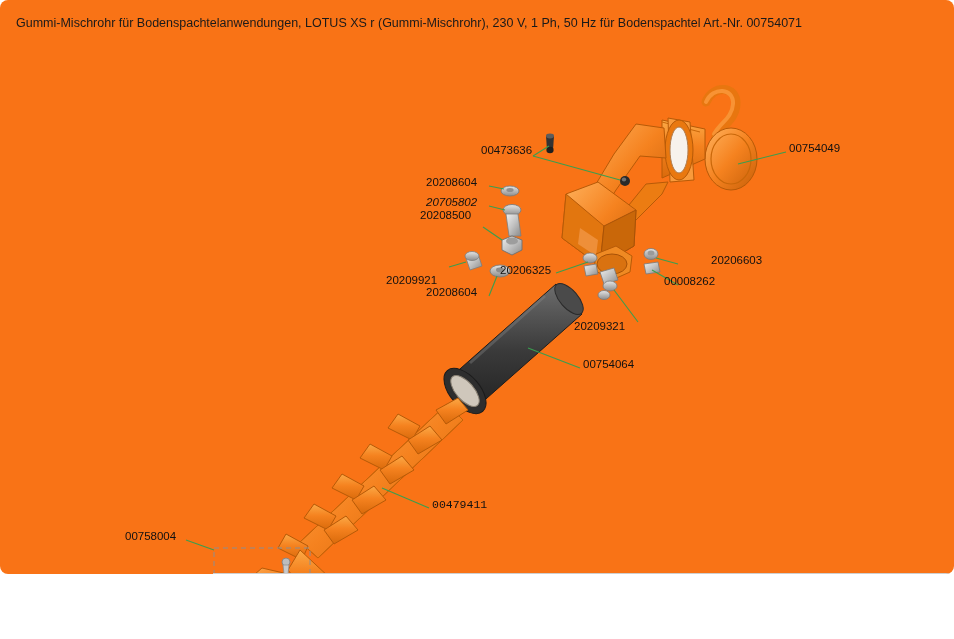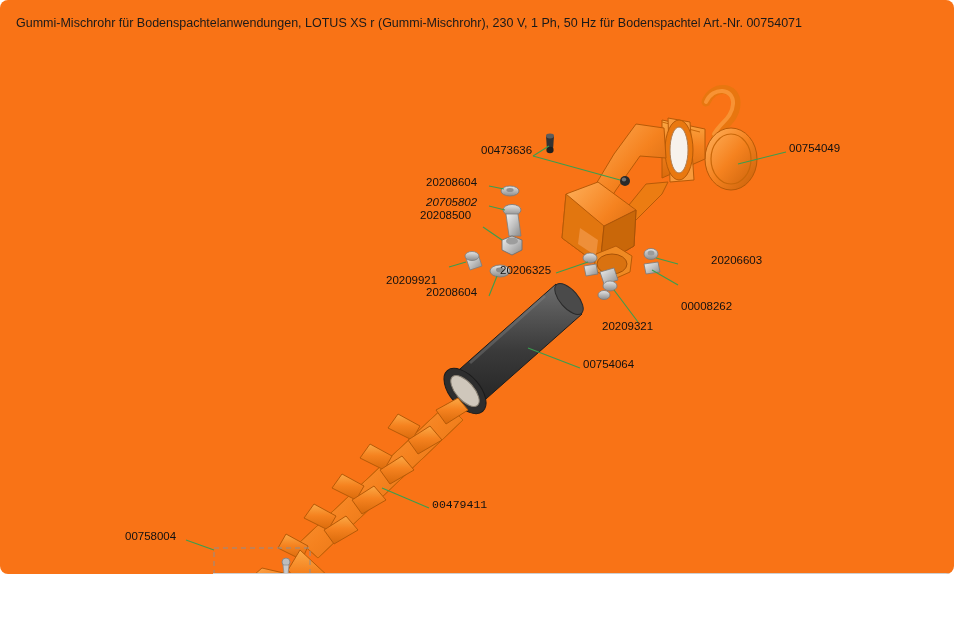--- a/index.html
+++ b/index.html
@@ -247,22 +247,22 @@
 
     <div class="callout-label" style="left:481px; top:86px;">00473636</div>
     <div class="callout-label" style="left:789px; top:84px;">00754049</div>
     <div class="callout-label" style="left:426px; top:118px;">20208604</div>
     <div class="callout-label" style="left:426px; top:138px;font-style:italic;">20705802</div>
     <div class="callout-label" style="left:420px; top:151px;">20208500</div>
     <div class="callout-label" style="left:386px; top:216px;">20209921</div>
     <div class="callout-label" style="left:500px; top:206px;text-align:center;">20206325</div>
     <div class="callout-label" style="left:426px; top:228px;">20208604</div>
     <div class="callout-label" style="left:711px; top:196px;">20206603</div>
-    <div class="callout-label" style="left:681px; top:217px;margin-top:25px;">00008262</div>
-    <div class="callout-label" style="left:602px; top:262px;text-align:right;">20209321</div>
+    <div class="callout-label" style="left:664px; top:217px;">00008262</div>
+    <div class="callout-label" style="left:574px; top:262px;text-align:right;">20209321</div>
     <div class="callout-label" style="left:583px; top:300px;">00754064</div>
     <div class="callout-label" style="left:432px; top:440px;font-family:Liberation Mono, monospace;">00479411</div>
     <div class="callout-label" style="left:125px; top:472px;">00758004</div>
     <div class="callout-label" style="left:139px; top:525px;">00255463</div>
 
   </div>
 
   <div class="hr-bottom"></div>
 </div>
 

